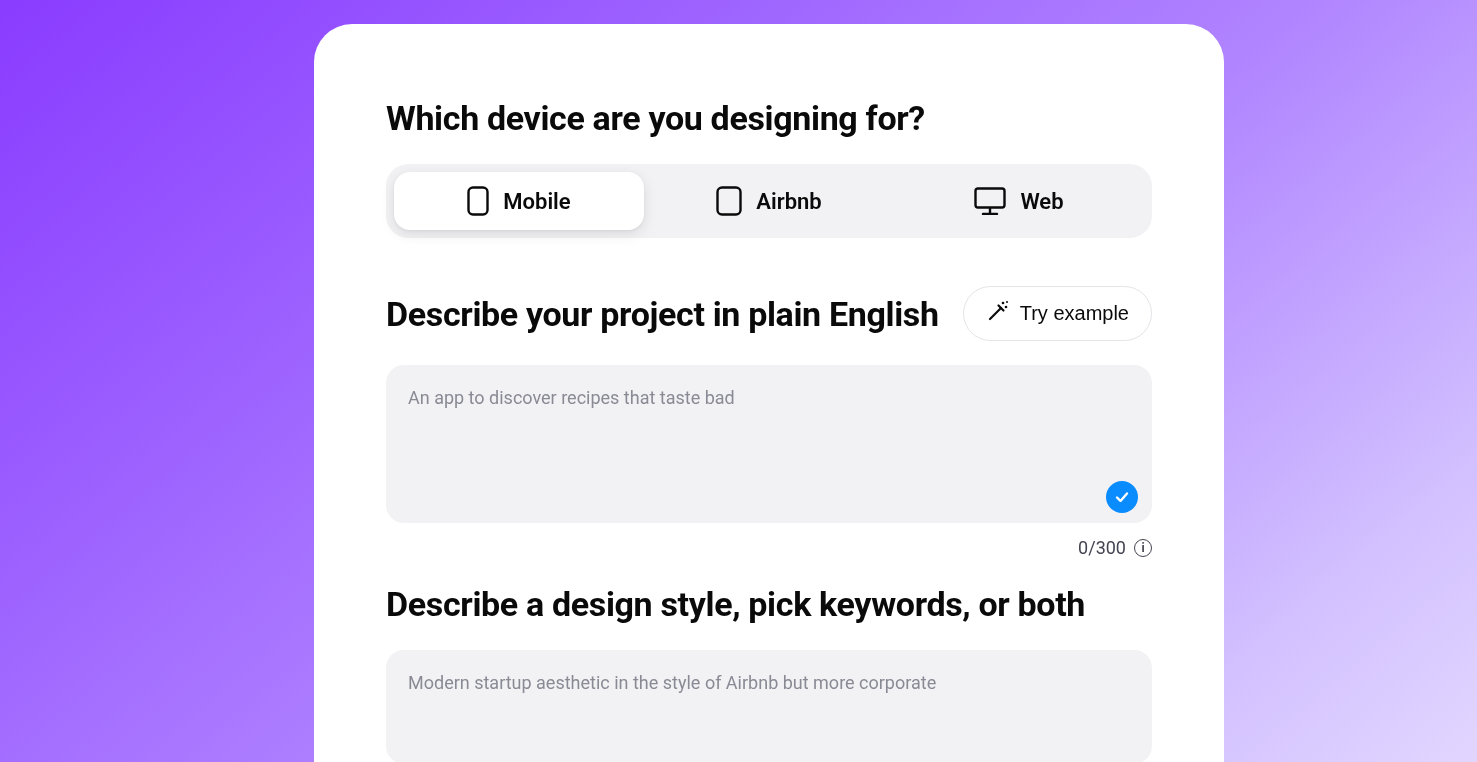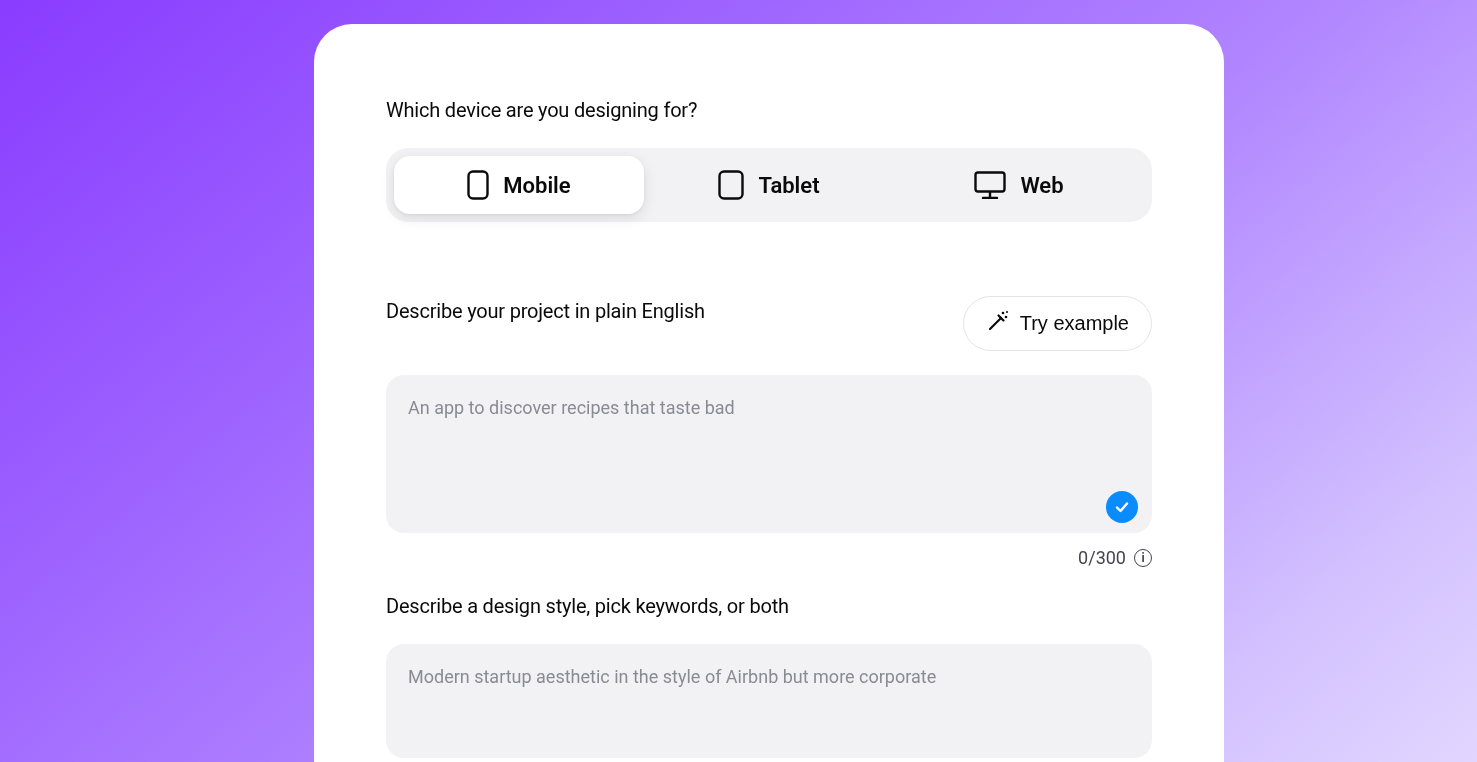--- a/index.html
+++ b/index.html
@@ -14,22 +14,22 @@
       position: absolute;
       top: 24px;
       left: 314px;
       width: 910px;
       min-height: 760px;
       background: #ffffff;
       border-radius: 38px 38px 0 0;
       padding: 74px 72px 0 72px;
     }
     .section-heading {
-      font-size: 20px;
-      font-weight: 400;
+      font-size: 34px;
+      font-weight: 700;
       color: #0a0a0a;
       letter-spacing: -0.01em;
       margin-bottom: 26px;
     }
     .device-group {
       display: flex;
       gap: 0;
       background: #f2f2f5;
       border-radius: 22px;
       padding: 8px;
@@ -65,21 +65,20 @@
       align-items: center;
       gap: 10px;
       padding: 12px 22px;
       border: 1px solid #e4e4e9;
       border-radius: 100px;
       font-size: 20px;
       font-weight: 500;
       color: #0a0a0a;
       background: #ffffff;
       cursor: pointer;
-      margin-top: 26px;
     }
     .field-wrap { position: relative; }
     .textarea {
       width: 100%;
       background: #f2f2f5;
       border: none;
       border-radius: 18px;
       padding: 20px 22px;
       font-size: 18px;
       font-family: inherit;
@@ -146,21 +145,21 @@
       </span>
       <span>Mobile</span>
     </div>
 
     <div class="device-tab">
       <span>
         <svg width="26" height="30" viewBox="0 0 26 30" fill="none">
           <rect x="1.5" y="1.5" width="23" height="27" rx="4.5" stroke="#0a0a0a" stroke-width="2.4"></rect>
         </svg>
       </span>
-      <span>Tablet</span>
+      <span>Airbnb</span>
     </div>
 
     <div class="device-tab">
       <span>
         <svg width="32" height="28" viewBox="0 0 32 28" fill="none">
           <rect x="1.5" y="1.5" width="29" height="19" rx="2.5" stroke="#0a0a0a" stroke-width="2.4"></rect>
           <line x1="16" y1="21" x2="16" y2="26" stroke="#0a0a0a" stroke-width="2.4"></line>
           <line x1="9" y1="27" x2="23" y2="27" stroke="#0a0a0a" stroke-width="2.4" stroke-linecap="round"></line>
         </svg>
       </span>

